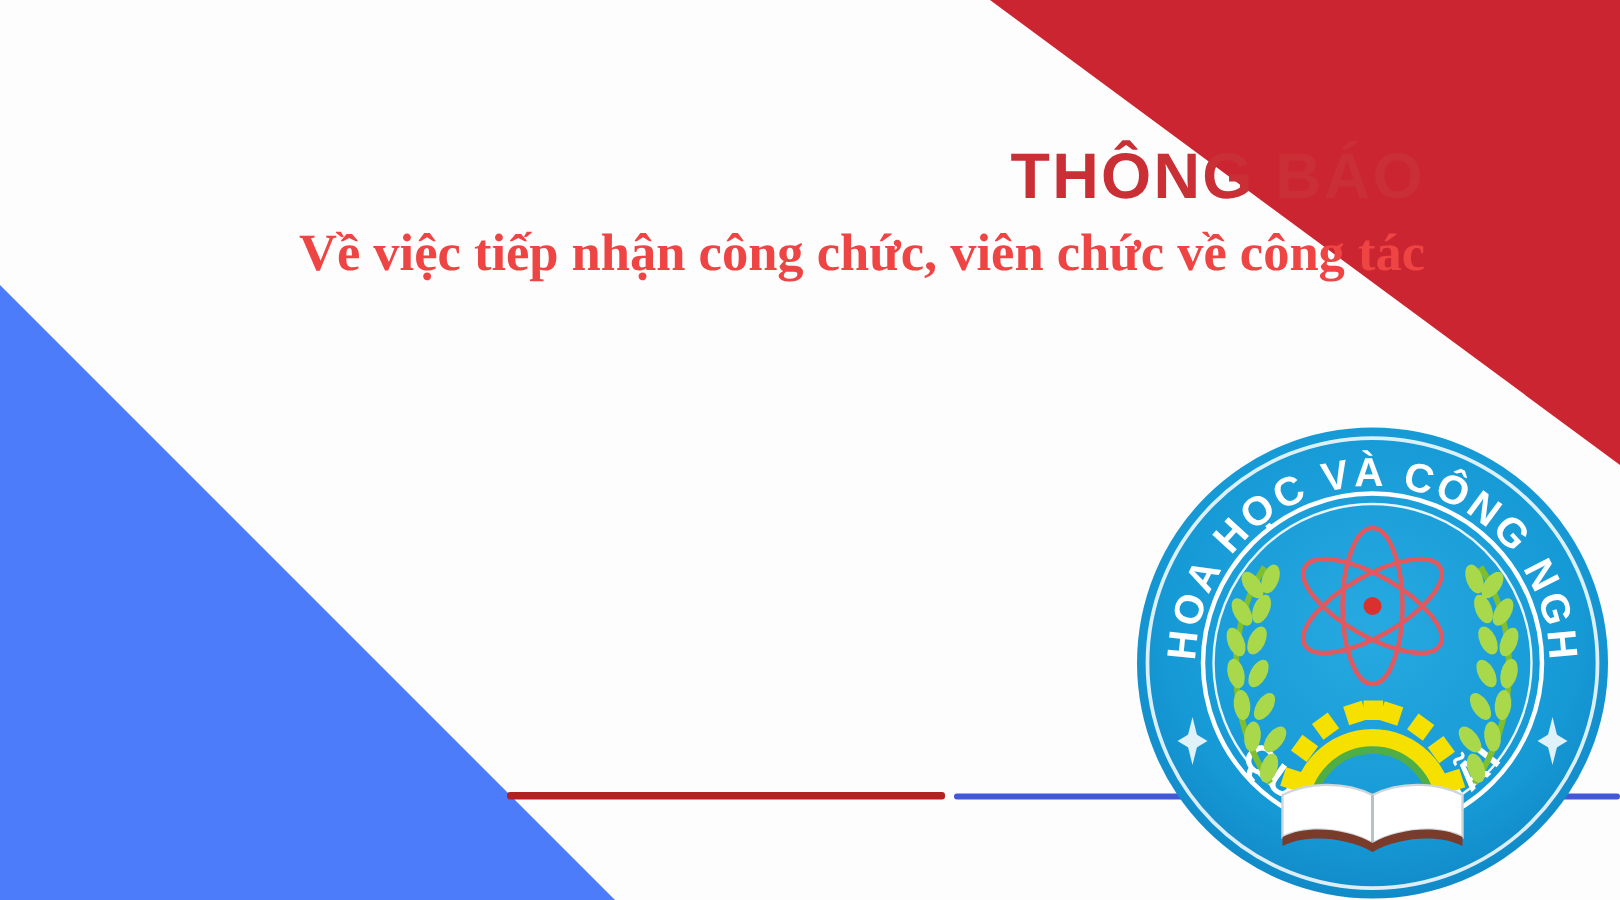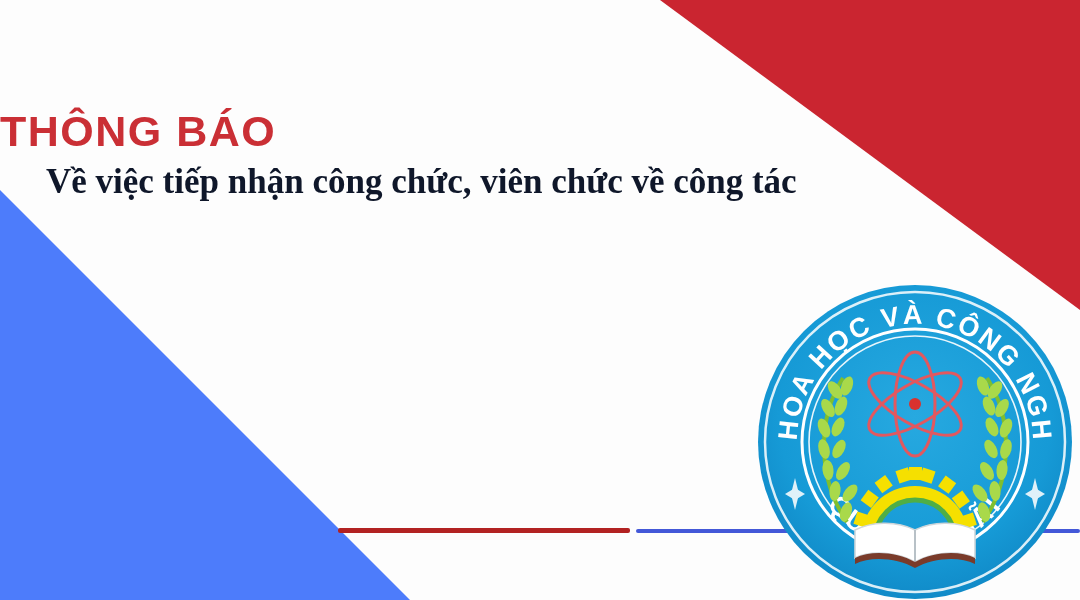--- a/index.html
+++ b/index.html
@@ -57,37 +57,36 @@
     background: #4358d8;
     border-radius: 2px;
   }
 
   
   #heading-block {
     position: absolute;
     left: 0;
     top: 96px;
     width: 950px;
-    text-align: left;
-    margin-top: 13px;
+    text-align: right;
   }
   #title-main {
     font-family: "Liberation Sans", sans-serif;
     font-weight: bold;
     font-size: 43px;
     letter-spacing: 1.5px;
     color: #ca2f35;
     line-height: 1.05;
     margin: 0 0 6px 0;
   }
   .subtitle-line {
     font-family: "Liberation Serif", serif;
     font-weight: bold;
     font-size: 35px;
-    color: #0f172a;
+    color: #ef4444;
     line-height: 1.28;
     margin: 0;
     white-space: nowrap;
     padding-left: 46px;
   }
 
   
   #emblem {
     position: absolute;
     left: 755px;

